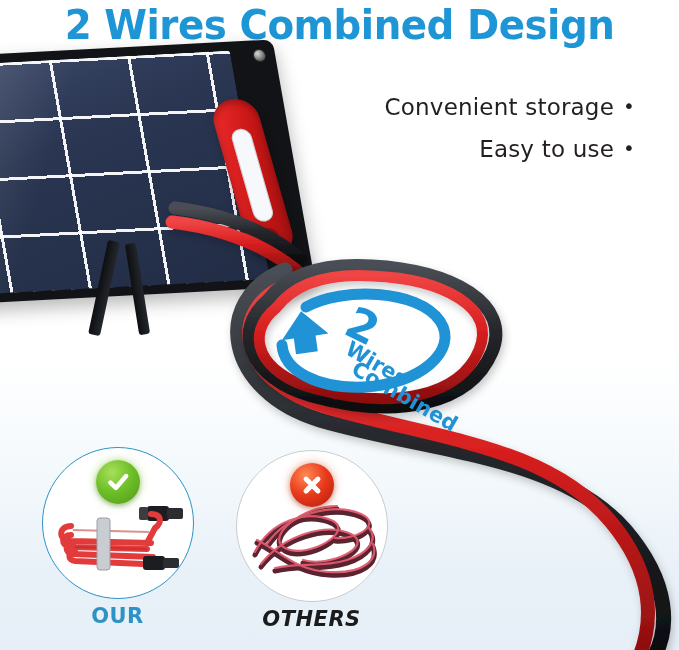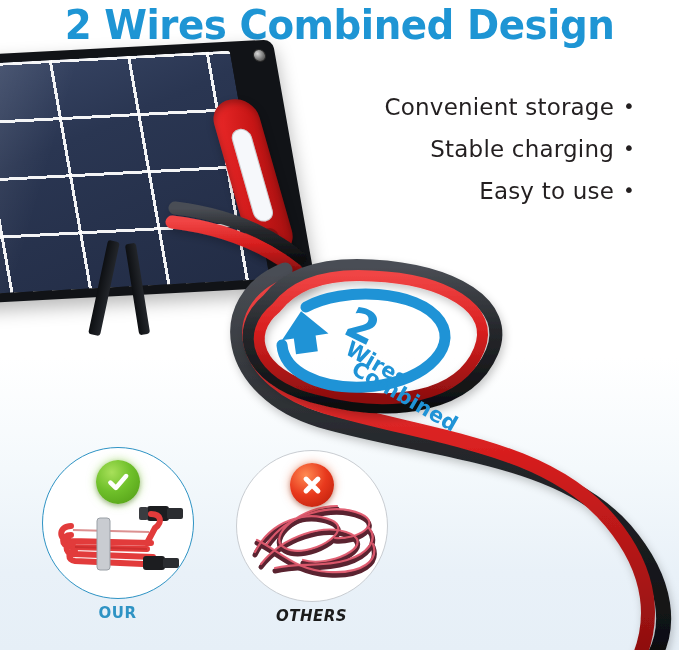--- a/index.html
+++ b/index.html
@@ -136,21 +136,21 @@
     width:152px; height:152px; border-radius:50%;
     background:#ffffff;
     overflow:hidden;
   }
   #compare-our .circle { border:1.5px solid #2E93C4; }
   #compare-others .circle { border:1.5px solid #c9cdd2; }
 
   .compare-label {
     position:absolute; left:0; top:157px; width:163px;
     text-align:center;
-    font-size:15px; font-weight:bold;
+    font-size:21px; font-weight:bold;
     font-family:"DejaVu Sans", sans-serif;
     letter-spacing:0.5px;
   }
   #label-our { color:#2E93C4; }
   #label-others { color:#1b1b1b;font-style:italic; }
 
   
   .status {
     position:absolute; width:44px; height:44px; border-radius:50%;
     left:50%; margin-left:-22px; top:12px;
@@ -173,23 +173,20 @@
 </head>
 <body>
 
 <div id="stage">
 
   <div id="title">2 Wires Combined Design</div>
 
   <div id="features">
     <div class="feat">
       <span>Convenient storage</span><span class="dot">•</span>
-    </div>
-    <div class="feat">
-      <span>Stable charging</span><span class="dot">•</span>
     </div>
     <div class="feat">
       <span>Easy to use</span><span class="dot">•</span>
     </div>
   </div>
 
   <div id="panel-wrap">
     <div id="panel">
       <div class="panel-face">
         <div class="cells"></div>

